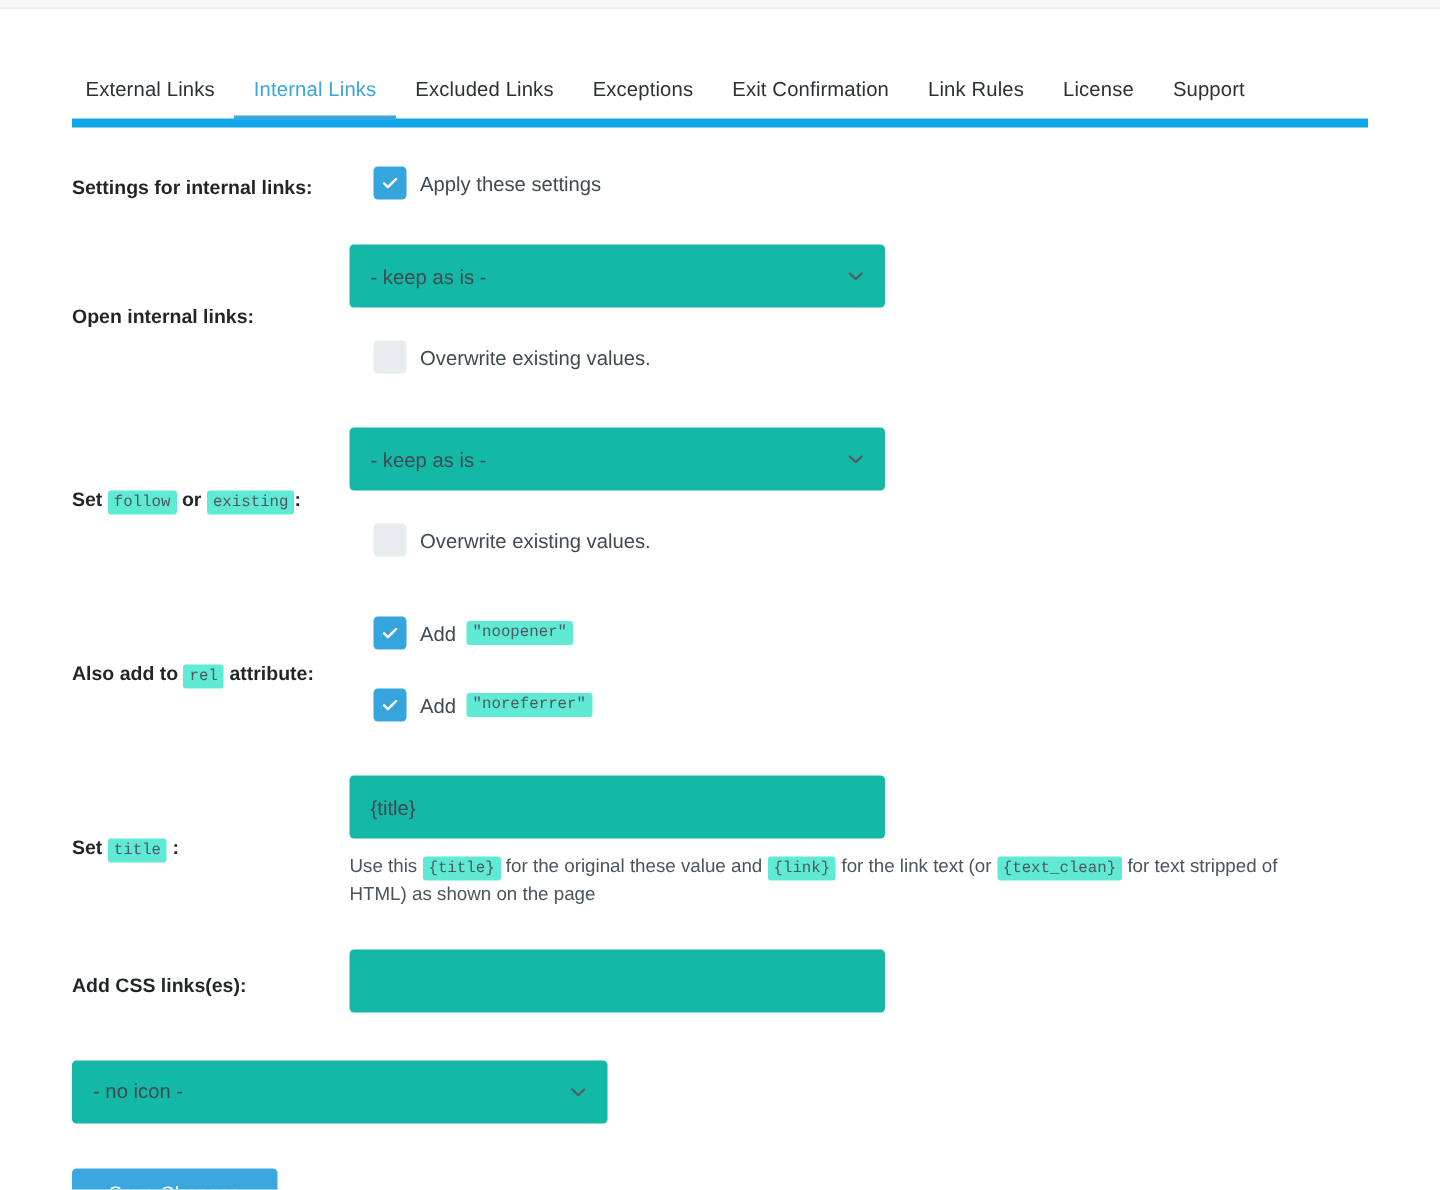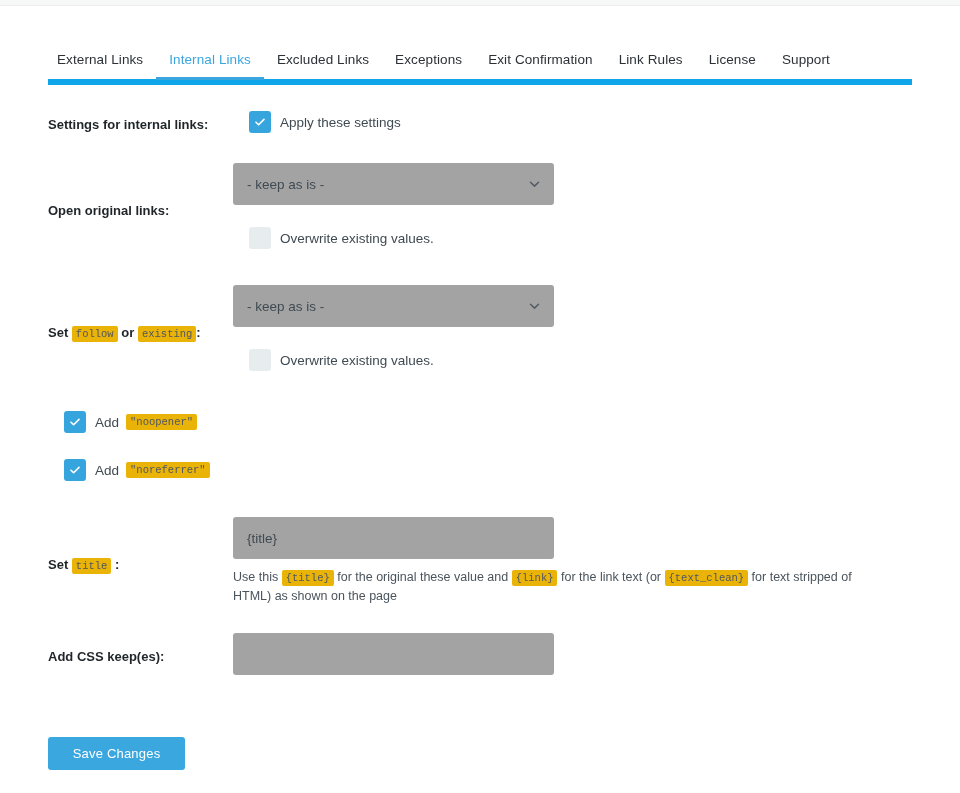--- a/index.html
+++ b/index.html
@@ -78,35 +78,35 @@
   .row-field {
     flex: 1 1 auto;
     max-width: 321px;
   }
   .row-field-wide {
     flex: 1 1 auto;
   }
 
   code.chip {
     font-family: "Liberation Mono", "DejaVu Sans Mono", monospace;
-    background: #eab308;
+    background: #5eead4;
     color: #50575e;
     font-size: 10.5px;
     font-weight: normal;
     padding: 2px 4px;
     border-radius: 2px;
     white-space: nowrap;
   }
 
   
   .field {
     position: relative;
-    width: 321px;
+    width: 357px;
     height: 42px;
-    background: #a3a3a3;
+    background: #14b8a6;
     border: none;
     border-radius: 3px;
     display: flex;
     align-items: center;
     padding: 0 14px;
     font-size: 13.5px;
     color: #3f4a52;
     cursor: pointer;
   }
   .field.input {
@@ -217,21 +217,21 @@
               </svg>
           </span>
           <span class="check-label">Apply these settings</span>
         </div>
       </div>
     </div>
 
     <div class="spacer-md"></div>
 
     <div class="row">
-      <div class="row-label">Open original links:</div>
+      <div class="row-label">Open internal links:</div>
       <div class="row-field">
         <div class="field">
           <span>- keep as is -</span>
           <span class="chev">
             <svg width="13" height="13" viewBox="0 0 13 13">
                 <path d="M2.5 4.8 L6.5 8.6 L10.5 4.8" fill="none" stroke="#545c63" stroke-width="1.5" stroke-linecap="round" stroke-linejoin="round"></path>
               </svg>
           </span>
         </div>
         <div class="spacer-sm"></div>
@@ -264,20 +264,25 @@
         <div class="check-row">
           <span class="cbox"></span>
           <span class="check-label">Overwrite existing values.</span>
         </div>
       </div>
     </div>
 
     <div class="spacer-lg"></div>
 
     <div class="row">
+      <div class="row-label">
+        <span>Also add to</span>
+        <code class="chip">rel</code>
+        <span>attribute:</span>
+      </div>
       <div class="row-field-wide">
         <div class="check-row">
           <span class="cbox checked">
             <svg width="12" height="12" viewBox="0 0 12 12" aria-hidden="true">
                 <path d="M2 6.2 L4.6 8.8 L10 3.4" fill="none" stroke="#ffffff" stroke-width="1.6" stroke-linecap="round" stroke-linejoin="round"></path>
               </svg>
           </span>
           <span class="check-label">
             <span>Add</span>
             <code class="chip">"noopener"</code>
@@ -318,31 +323,41 @@
           <span>for the link text (or</span>
           <code class="chip">{text_clean}</code>
           <span>for text stripped of HTML) as shown on the page</span>
         </div>
       </div>
     </div>
 
     <div class="spacer-md"></div>
 
     <div class="row">
-      <div class="row-label">Add CSS keep(es):</div>
+      <div class="row-label">Add CSS links(es):</div>
       <div class="row-field">
         <div class="field input">
           <span></span>
         </div>
       </div>
     </div>
 
     <div class="spacer-lg"></div>
 
     <div class="row">
+      <div class="row-field">
+        <div class="field">
+          <span>- no icon -</span>
+          <span class="chev">
+            <svg width="13" height="13" viewBox="0 0 13 13">
+                <path d="M2.5 4.8 L6.5 8.6 L10.5 4.8" fill="none" stroke="#545c63" stroke-width="1.5" stroke-linecap="round" stroke-linejoin="round"></path>
+              </svg>
+          </span>
+        </div>
+      </div>
     </div>
 
     <div class="save-wrap">
       <button class="save-btn">Save Changes</button>
     </div>
 
   </div>
 </div>
 
 </body></html>

